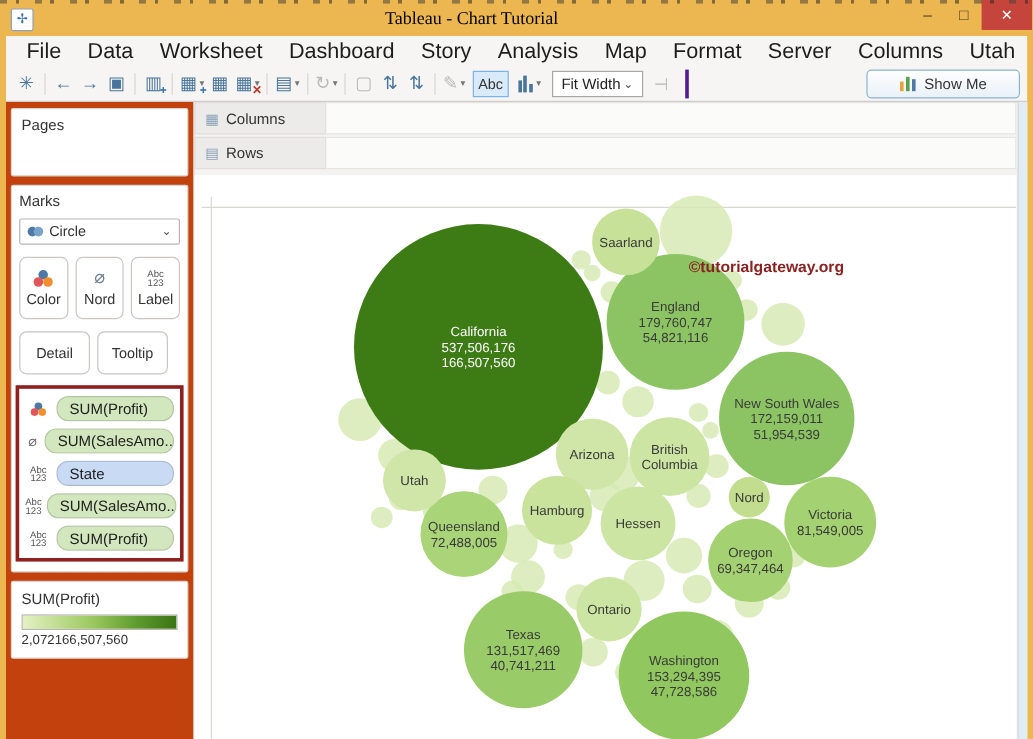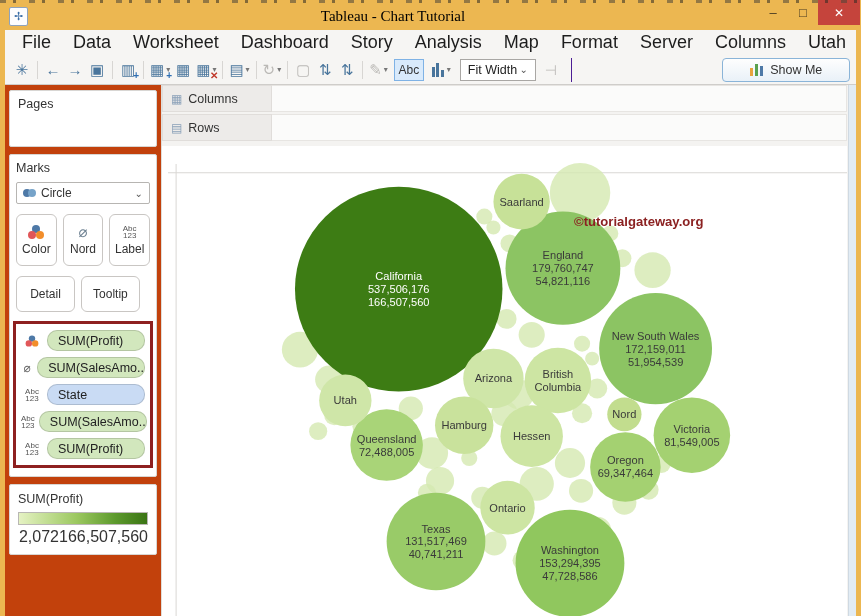--- a/index.html
+++ b/index.html
@@ -35,21 +35,21 @@
   .tb-icon.disabled { color:#bbb9b6; }
   .tb-sep { width:1px; height:18px; background:#d8d6d3; margin:0 4px; }
   .abc-btn { width:30px; height:22px; border:1px solid #7fb2e5; background:#d9eafb; font-size:12px; color:#333; margin:0 4px; font-family:inherit; }
   .tool-bars { display:inline-flex; align-items:flex-end; gap:1.5px; }
   .tool-bars i { display:block; width:3px; background:#49759c; }
   .labels-btn { display:flex; align-items:center; gap:3px; padding:0 4px; height:24px; }
   .labels-btn .caret { font-size:8px; color:#777; }
   .fit-dd { width:76px; height:22px; border:1px solid #a9a7a4; background:#fff; display:flex; align-items:center; padding:0 7px; margin:0 5px; font-size:12.5px; color:#222; }
   .fit-dd .dd-caret { margin-left:auto; font-size:10px; color:#555; }
   .pin-icon { color:#bbb9b6; font-size:14px; margin:0 4px; }
-  .showme-wrap { margin-left:10px; padding-left:8px; border-left:1px solid #4c1d95; flex:1; display:flex; }
+  .showme-wrap { margin-left:10px; padding-left:8px; border-left:3px solid #4c1d95; flex:1; display:flex; }
   .showme { flex:1; max-width:128px; margin-left:auto; height:24px; border:1.5px solid #8ab4d8; border-radius:4px;
     background:linear-gradient(#fefefe,#e9f1f8); display:flex; align-items:center; justify-content:center; gap:7px; font-size:12.5px; color:#333; font-family:inherit; }
   .showme .sm-bars i { width:3.5px; }
   .showme .sm-bars i:nth-child(1){ height:8px; background:#e8a33d; }
   .showme .sm-bars i:nth-child(2){ height:12px; background:#59a14f; }
   .showme .sm-bars i:nth-child(3){ height:10px; background:#4e79a7; }
 
   
   .body { flex:1; display:flex; min-height:0; background:#fff; }
   .left-panel { width:157px; flex:0 0 auto; background:#c2410c; padding:5px 4px; display:flex; flex-direction:column; overflow:hidden; border-right:1px solid #e0deda; }
@@ -78,21 +78,21 @@
   .pill-row { display:flex; align-items:center; gap:4px; }
   .pill-icon { width:22px; display:flex; justify-content:center; color:#666; }
   .pill-icon .tri-dots { transform:scale(.8); }
   .pill { flex:1; height:21px; border-radius:10px; display:flex; align-items:center; padding-left:10px; font-size:12.5px; color:#222; border:1px solid rgba(0,0,0,.14); }
   .pill.green { background:#d2e7bd; }
   .pill.blue { background:#c9dbf4; }
 
   .legend-card { padding:7px 8px 8px; }
   .legend-bar { height:13px; margin:6px 0 3px; border:1px solid #b9b7b4;
     background:linear-gradient(90deg,#e5f2c3,#9cc860 45%,#5d9a2d 75%,#3a7414); }
-  .legend-minmax { display:flex; justify-content:flex-end; font-size:16px; color:#333; }
+  .legend-minmax { display:flex; justify-content:flex-start; font-size:11px; color:#333; }
 
   
   .main { flex:1; display:flex; flex-direction:column; background:#f4f3f1; position:relative; padding-right:9px; min-width:0; }
   .scroll-strip { position:absolute; right:0; top:0; bottom:0; width:8px; background:#e2ecf4; border-left:1px solid #cfd9e2; }
   .shelf { height:27px; display:flex; margin-bottom:2px; flex:0 0 auto; }
   .shelf-label { width:110px; background:#edebe9; border:1px solid #e0ddda; display:flex; align-items:center; gap:6px; padding-left:8px; font-size:12.5px; color:#333; }
   .shelf-grid-icon { color:#8aa0b8; font-size:12px; line-height:1; }
   .shelf-rest { flex:1; background:#fbfbfa; border:1px solid #e7e5e2; border-left:none; }
   .chart-wrap { flex:1; background:#fff; position:relative; min-height:0; margin-top:3px; }
   .chart-wrap svg { position:absolute; inset:0; width:100%; height:100%; font-family:"Liberation Sans", sans-serif; }

